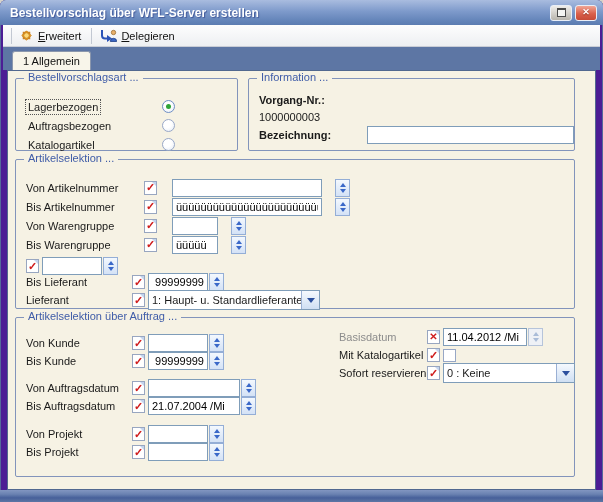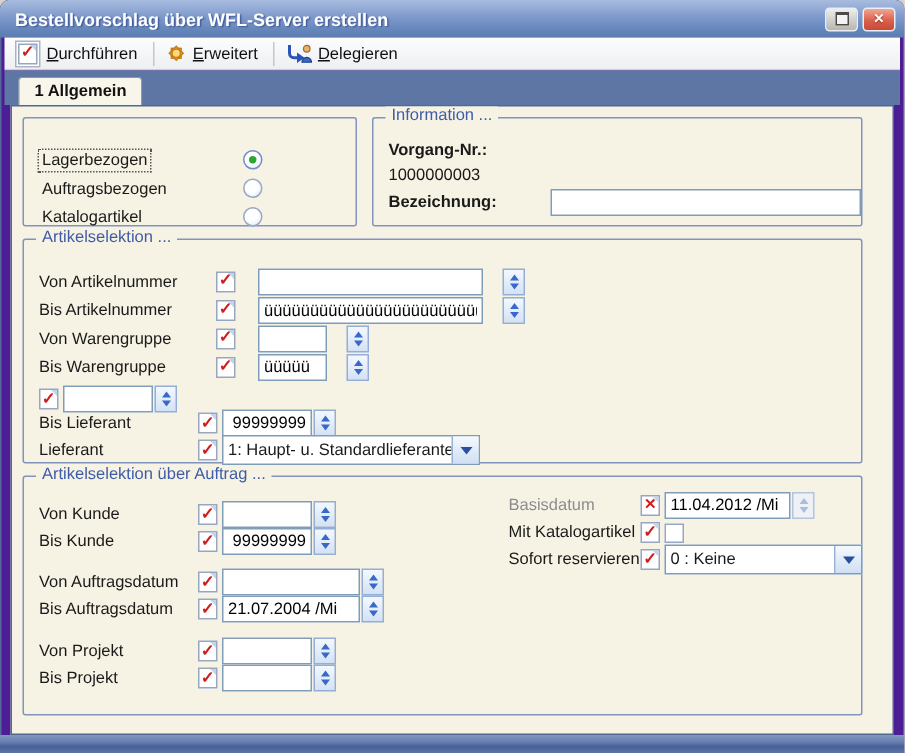--- a/index.html
+++ b/index.html
@@ -22,21 +22,21 @@
   .toolbar{position:absolute;top:25px;left:3px;right:3px;height:22px;
            background:linear-gradient(#fdfdfd,#edeff2);border-bottom:1px solid #c9cdd6;
            display:flex;align-items:center;padding:0 4px;box-sizing:border-box;}
   .tbtn{display:flex;align-items:center;gap:4px;background:none;border:none;
         font-family:"Liberation Sans",sans-serif;font-size:11px;color:#111;padding:1px 6px 1px 3px;cursor:default;}
   .tbtn u{text-decoration:underline;}
   .ticon{display:inline-flex;align-items:center;justify-content:center;flex:none;}
   .ticon.boxed{border:1px solid #a9b3c2;background:#fff;padding:1px;}
   .sep{width:1px;height:16px;background:#c2c8d2;margin:0 4px;flex:none;}
   
-  .tabstrip{position:absolute;top:47px;left:3px;right:3px;height:23px;background:#5d76a4;font-weight:bold;}
+  .tabstrip{position:absolute;top:47px;left:3px;right:3px;height:23px;background:#5d76a4;}
   .tab{position:absolute;left:9px;bottom:0;background:#f8f5ea;border:1px solid #8b97ad;border-bottom:none;
        border-radius:3px 3px 0 0;padding:3px 10px 3px;color:#111;cursor:default;}
   
   .content{position:absolute;top:70px;left:7px;right:7px;height:420px;background:#f6f2e4;
            border:1px solid #51688f;box-sizing:border-box;}
   .bottomframe{position:absolute;bottom:0;left:0;right:0;height:12px;
                background:linear-gradient(#8296c1,#6a82b1 35%,#47609a 65%,#5d76a4);}
   .group{position:absolute;border:1px solid #8294bb;border-radius:2px;box-sizing:border-box;}
   .gtitle{position:absolute;top:-8px;left:8px;background:#f6f2e4;padding:0 4px;color:#3f5ca8;}
   .g1{left:7px;top:7px;width:223px;height:73px;}
@@ -112,26 +112,20 @@
       <span class="wbtn restore">
         <span class="restore-glyph"></span>
       </span>
       <span class="wbtn close">
         <span class="close-glyph">✕</span>
       </span>
     </span>
   </div>
 
   <div class="toolbar">
-    <button class="tbtn">
-      <span class="ticon boxed">
-        <span class="dicon check" style="margin:0;"></span>
-      </span>
-      <span><u>D</u><span>urchführen</span></span>
-    </button>
     <span class="sep"></span>
     <button class="tbtn">
       <span class="ticon">
         <svg width="15" height="15" viewBox="0 0 16 16">
           <rect x="4.5" y="4.5" width="7" height="7" fill="#f0a825" stroke="#c87d1a" stroke-width="1"></rect>
           <rect x="4.5" y="4.5" width="7" height="7" fill="#f0a825" stroke="#c87d1a" stroke-width="1" transform="rotate(45 8 8)"></rect>
           <circle cx="8" cy="8" r="3" fill="#fcd97a" stroke="#c87d1a"></circle>
         </svg>
       </span>
       <span><u>E</u><span>rweitert</span></span>
@@ -150,20 +144,21 @@
     </button>
   </div>
 
   <div class="tabstrip">
     <div class="tab">1 Allgemein</div>
   </div>
 
   <div class="content">
 
     <div class="group g1">
+      <span class="gtitle">Bestellvorschlagsart ...</span>
       <div class="row">
         <span class="optlabel focused">Lagerbezogen</span>
         <span class="radio checked"></span>
       </div>
       <div class="row">
         <span class="optlabel">Auftragsbezogen</span>
         <span class="radio"></span>
       </div>
       <div class="row">
         <span class="optlabel">Katalogartikel</span>

